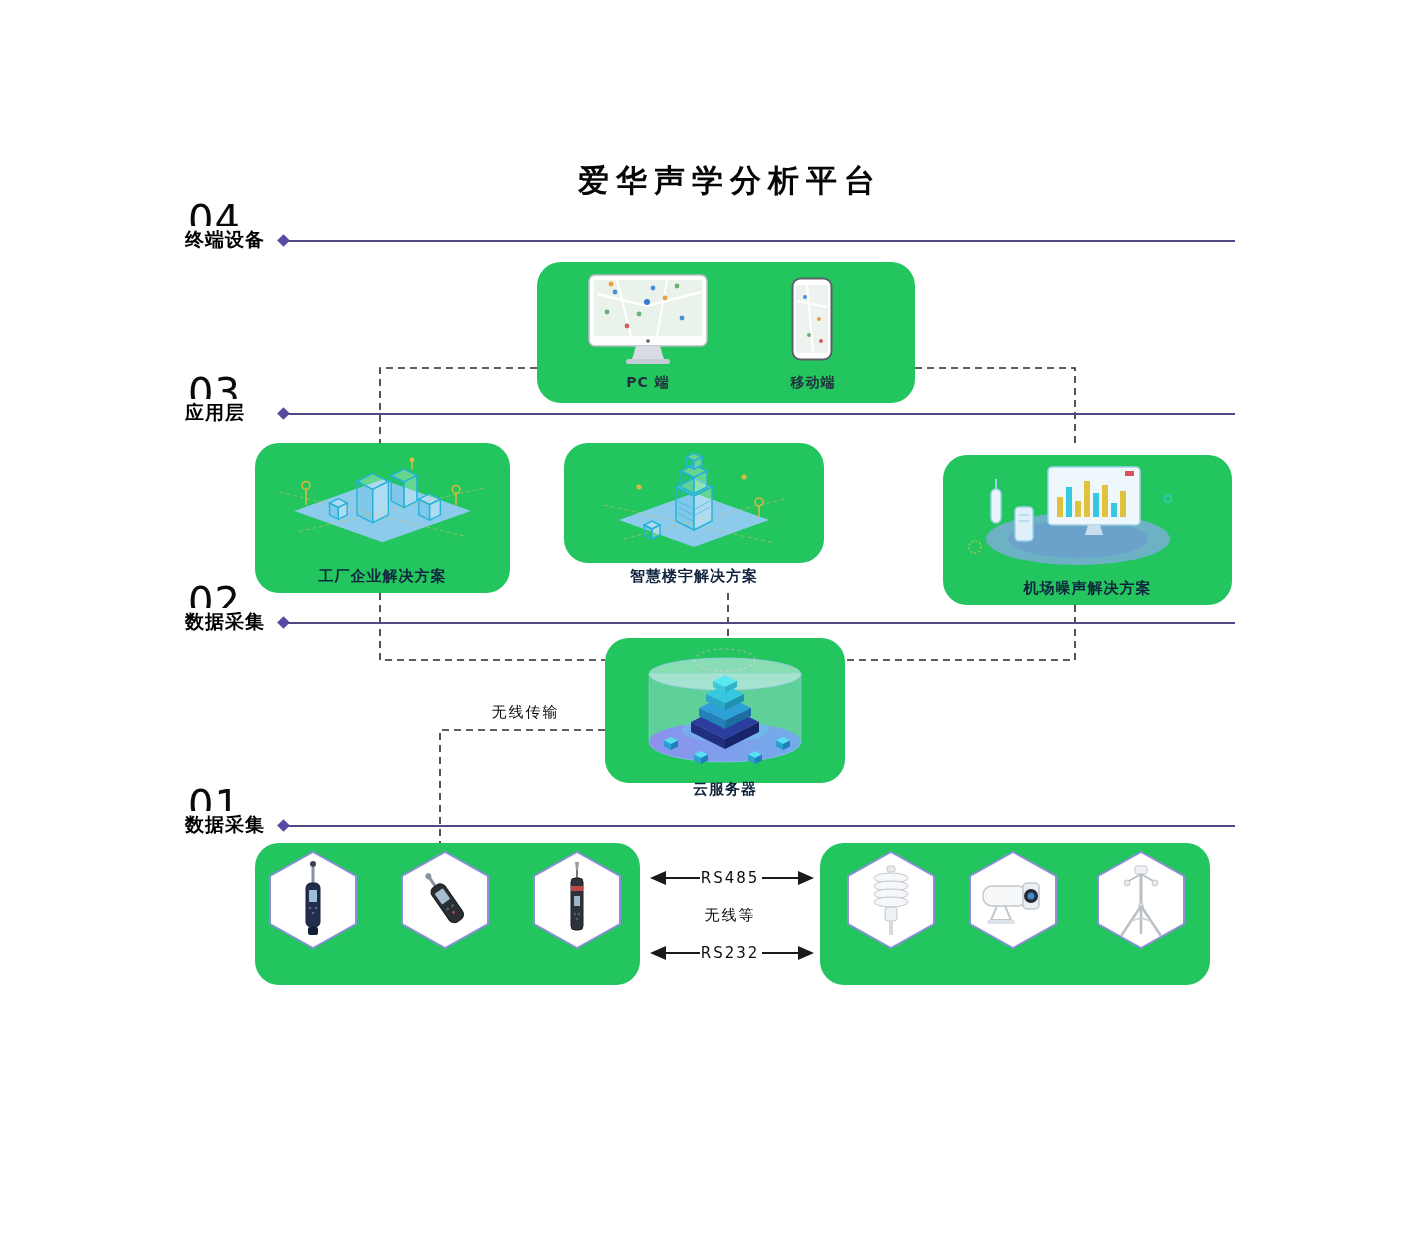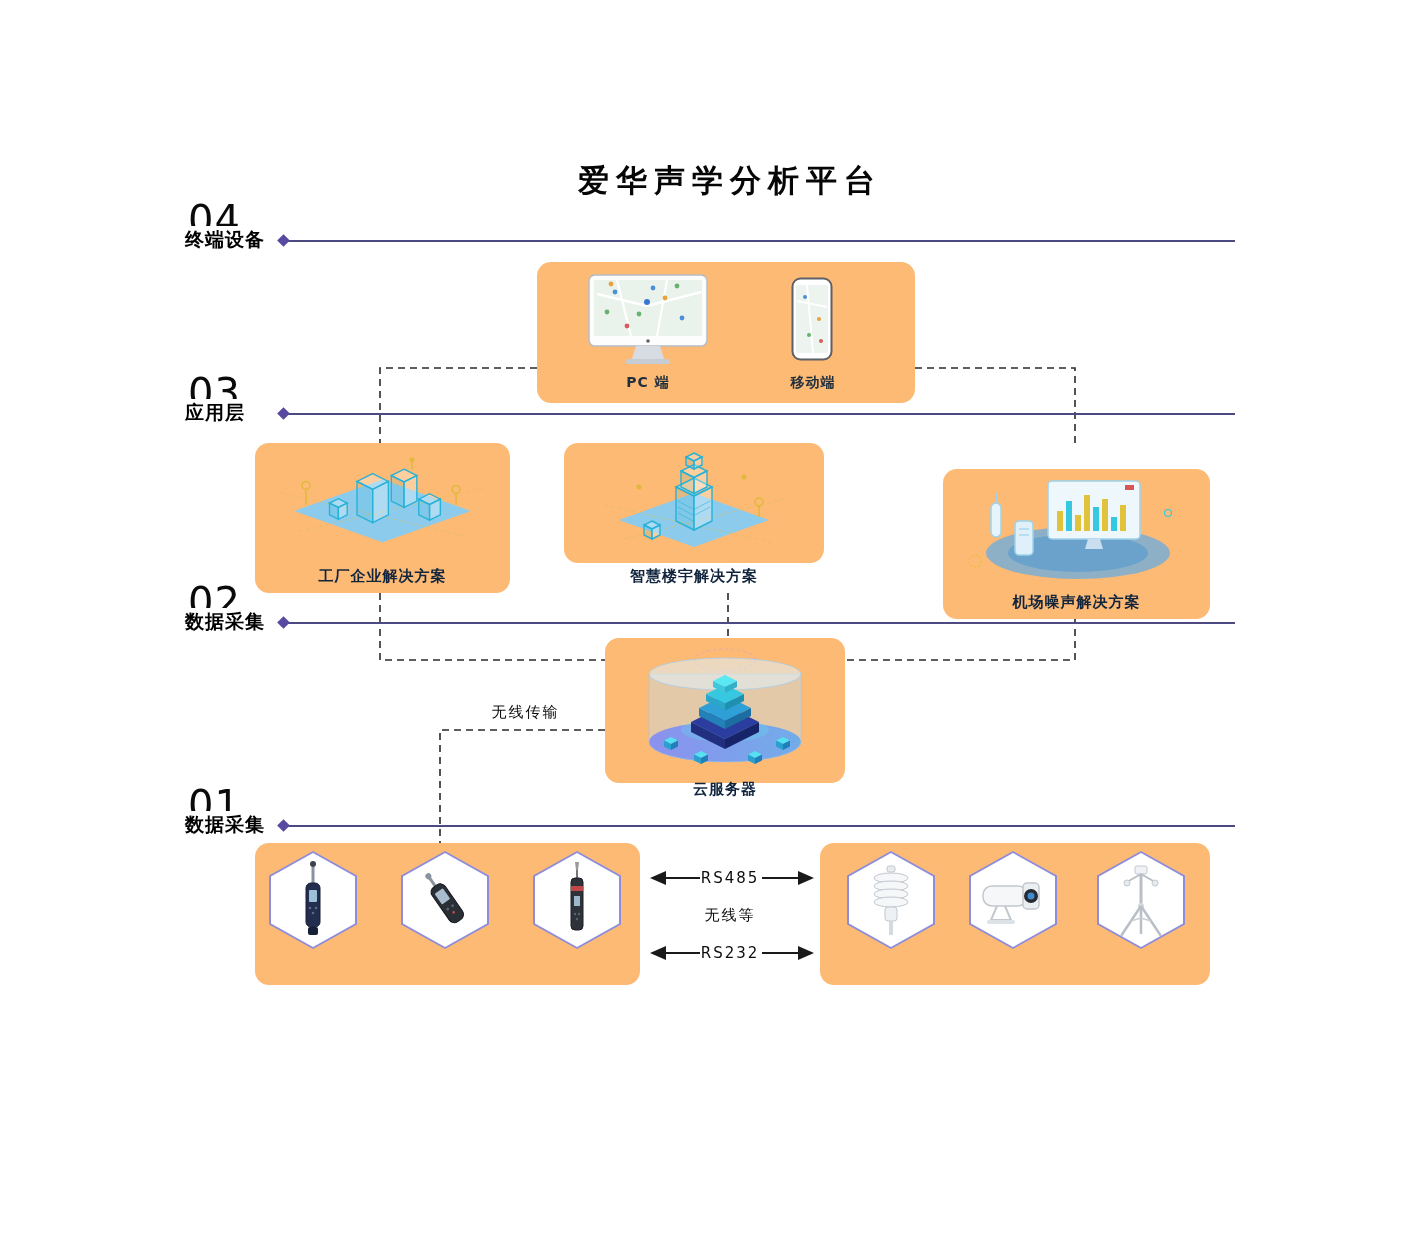--- a/index.html
+++ b/index.html
@@ -11,21 +11,21 @@
     position:absolute;left:520px;top:160px;width:420px;text-align:center;
     font-size:31px;font-weight:800;letter-spacing:7px;color:#060606;
   }
   .layer-num{
     position:absolute;font-size:40px;line-height:40px;height:26px;overflow:hidden;
     font-weight:400;color:#0a0a0a;letter-spacing:1px;
   }
   .layer-name{position:absolute;font-size:19px;font-weight:700;color:#000;letter-spacing:1px;font-family:Liberation Serif, serif;}
   .layer-line{position:absolute;left:281px;width:954px;height:2px;background:#4c4a80;}
   .diamond{position:absolute;left:-2px;top:-4px;width:9px;height:9px;background:#5a49a0;transform:rotate(45deg);}
-  .box{position:absolute;background:#fdba74;border-radius:14px;}
+  .box{position:absolute;background:#22c55e;border-radius:24px;}
   .lbl{position:absolute;font-weight:700;font-size:15px;color:#10243e;text-align:center;letter-spacing:1px;}
   .sublbl{position:absolute;font-weight:700;font-size:14px;color:#22303e;text-align:center;letter-spacing:1px;}
   .conn-lbl{position:absolute;font-weight:400;font-size:15px;color:#0d0d0d;text-align:center;letter-spacing:2px;}
   .overlay{position:absolute;left:0;top:0;pointer-events:none;}
   .hex{position:absolute;width:88px;height:98px;}
   .hex-outer{position:absolute;inset:0;background:#8d8ddb;
     clip-path:polygon(50% 0,100% 25%,100% 75%,50% 100%,0 75%,0 25%);}
   .hex-inner{position:absolute;inset:2px;background:#ffffff;
     clip-path:polygon(50% 0,100% 25%,100% 75%,50% 100%,0 75%,0 25%);
     display:flex;align-items:center;justify-content:center;}
@@ -180,21 +180,21 @@
       <g stroke="#e0b93c" stroke-width="1.5" fill="none">
         <circle cx="195" cy="55" r="4"></circle>
           <line x1="195" y1="59" x2="195" y2="70"></line>
       </g>
       <circle cx="180" cy="30" r="2.5" fill="#e0b93c"></circle>
         <circle cx="75" cy="40" r="2.5" fill="#e0b93c"></circle>
     </svg>
     <div class="lbl" style="left:0;top:124px;width:100%">智慧楼宇解决方案</div>
   </div>
 
-  <div class="box" style="left:943px;top:469px;width:267px;height:150px">
+  <div class="box" style="left:943px;top:455px;width:289px;height:150px">
     <svg class="abs" style="left:0;top:4px" width="267" height="118" viewBox="0 0 267 118">
       <ellipse cx="135" cy="80" rx="92" ry="26" fill="#79aed6" opacity="0.85"></ellipse>
       <ellipse cx="135" cy="80" rx="70" ry="19" fill="#6aa2cc"></ellipse>
       <rect x="105" y="8" width="92" height="58" rx="4" fill="#eef7fc" stroke="#9fd2ea" stroke-width="1.5"></rect>
       <rect x="182" y="12" width="9" height="5" fill="#d95555"></rect>
       <g>
         <rect x="114" y="38" width="6" height="20" fill="#e0c23c"></rect>
         <rect x="123" y="28" width="6" height="30" fill="#35c8e0"></rect>
         <rect x="132" y="42" width="6" height="16" fill="#e0c23c"></rect>
         <rect x="141" y="22" width="6" height="36" fill="#e0c23c"></rect>

